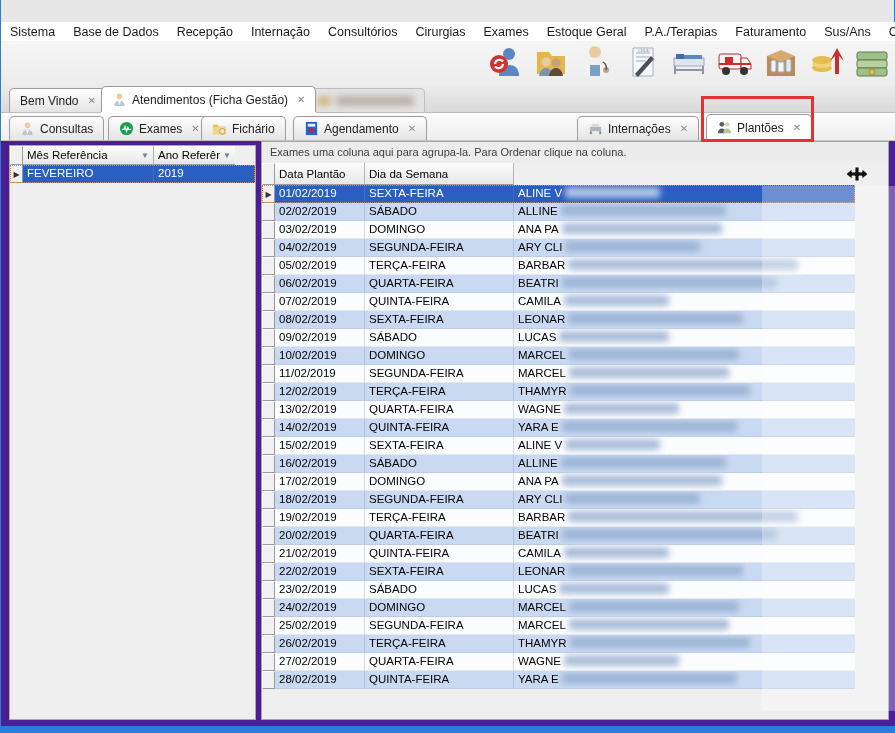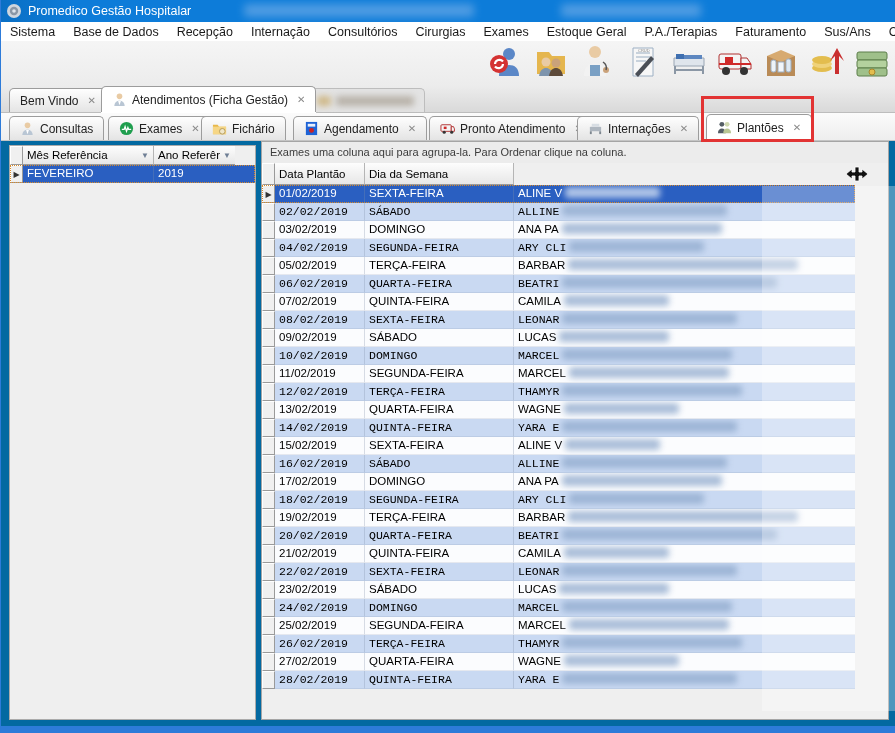--- a/index.html
+++ b/index.html
@@ -46,21 +46,21 @@
   .tab svg { width:15px; height:15px; }
   .tab.redacted { background:#e3e3e3; border-color:#bdbdbd; }
   .tab-smudge { display:inline-block; height:10px; border-radius:3px;
     background:#b9b3aa; filter:blur(3px); }
 
   #red-box { position:absolute; left:700px; top:96px; width:113px; height:46px;
     border:3px solid #e23333; z-index:9; pointer-events:none; }
 
   
   #content { position:absolute; left:0; top:141px; width:895px; height:585px;
-    background:#0369a1; }
+    background:#4c1d95; }
 
   #left-panel { position:absolute; left:8px; top:4px; width:247px; height:575px;
     background:#efefef; border:1px solid #ababab; }
   .grid-table { font-size:11.5px; color:#000; }
   .hrow { display:flex; height:19px; }
   .hcell { background:linear-gradient(#fdfdfd,#e7e7e7); border-right:1px solid #b5b5b5;
     border-bottom:1px solid #9a9a9a; padding:2px 4px; display:flex;
     align-items:center; justify-content:space-between; overflow:hidden;
     white-space:nowrap; }
   .hcell .fdrop { color:#6f7f95; font-size:8px; margin-left:3px; }
@@ -68,21 +68,21 @@
     border-top:1px solid #fff; border-left:1px solid #fff;
     border-right:1px solid #9a9a9a; border-bottom:1px solid #9a9a9a;
     display:flex; align-items:center; justify-content:center;
     font-size:8px; color:#333; }
   .drow { display:flex; height:18px; align-items:stretch; }
   .dcell { padding:2px 4px; white-space:nowrap; overflow:hidden;
     border-right:1px solid rgba(130,145,170,.30);
     border-bottom:1px solid rgba(130,145,170,.18); }
   .drow.sel { background:#2a5fc1; color:#fff; outline:1px dotted #d88a2a;
     outline-offset:-1px; }
-  .drow.stripe { background:#c9d9f2;font-family:Liberation Mono, monospace; }
+  .drow.stripe { background:#c9d9f2; }
   .drow.plain { background:#fbfcfe; }
 
   #main-panel { position:absolute; left:260px; top:0px; width:628px; height:579px;
     background:#efefef; border:1px solid #a5a5a5; }
   #group-hint { height:21px; padding:4px 8px 0 8px; font-size:11px; color:#3c3c3c;
     background:#ececec; white-space:nowrap; overflow:hidden; }
   #main-head { display:flex; height:22px; width:593px; }
   #main-head .hcell { height:22px; }
   #rows-wrap { position:relative; width:593px; }
 
@@ -98,32 +98,20 @@
     height:18px; z-index:10; pointer-events:none; }
 
   #bottom-border { position:absolute; left:0; top:726px; width:895px; height:7px;
     background:#2d7bd9; }
 </style>
 </head>
 <body>
 
 <div id="window">
 
-  <div id="titlebar">
-    <span class="app-icon">
-      <svg viewBox="0 0 16 16">
-          <circle cx="8" cy="8" r="7" fill="#cfd6de"></circle>
-          <circle cx="8" cy="8" r="4.2" fill="#8a97a6"></circle>
-          <circle cx="8" cy="8" r="1.8" fill="#dfe5ec"></circle>
-        </svg>
-    </span>
-    <span>Promedico Gestão Hospitalar</span>
-    <span class="tb-redact" style="left:243px;width:230px"></span>
-    <span class="tb-redact" style="left:560px;width:140px"></span>
-  </div>
 
   <div id="menubar">
       <div class="menu-item">Sistema</div>
       <div class="menu-item">Base de Dados</div>
       <div class="menu-item">Recepção</div>
       <div class="menu-item">Internação</div>
       <div class="menu-item">Consultórios</div>
       <div class="menu-item">Cirurgias</div>
       <div class="menu-item">Exames</div>
       <div class="menu-item">Estoque Geral</div>
@@ -269,33 +257,20 @@
         <span style="display: inline-flex;">
           <svg viewBox="0 0 16 16">
             <rect x="2" y="1" width="12" height="14" fill="#1e63d6"></rect>
             <rect x="4" y="3" width="8" height="3" fill="#e8eefc"></rect>
             <circle cx="8" cy="10" r="2.6" fill="#cf2222"></circle>
           </svg>
         </span>
         <span>Agendamento</span>
         <span class="closex">✕</span>
       </div>
-      <div class="tab" style="left: 428px;">
-        <span style="display: inline-flex;">
-          <svg viewBox="0 0 16 16">
-            <rect x="1" y="4" width="11" height="7" rx="1" fill="#f4f4f4" stroke="#b03030"></rect>
-            <path d="M12 6h2.4l1 2.4V11H12z" fill="#f4f4f4" stroke="#b03030"></path>
-            <rect x="4" y="6" width="3" height="2.6" fill="#d02a2a"></rect>
-            <circle cx="4.5" cy="12" r="1.7" fill="#333"></circle>
-            <circle cx="12.5" cy="12" r="1.7" fill="#333"></circle>
-          </svg>
-        </span>
-        <span>Pronto Atendimento</span>
-        <span class="closex">✕</span>
-      </div>
       <div class="tab" style="left: 576px;">
         <span style="display: inline-flex;">
           <svg viewBox="0 0 16 16">
             <rect x="2" y="6" width="12" height="5" rx="1" fill="#aeb6bf"></rect>
             <rect x="4" y="3" width="8" height="3" fill="#d7dde3"></rect>
             <rect x="2" y="11" width="2" height="3" fill="#7d868f"></rect>
             <rect x="12" y="11" width="2" height="3" fill="#7d868f"></rect>
           </svg>
         </span>
         <span>Internações</span>

